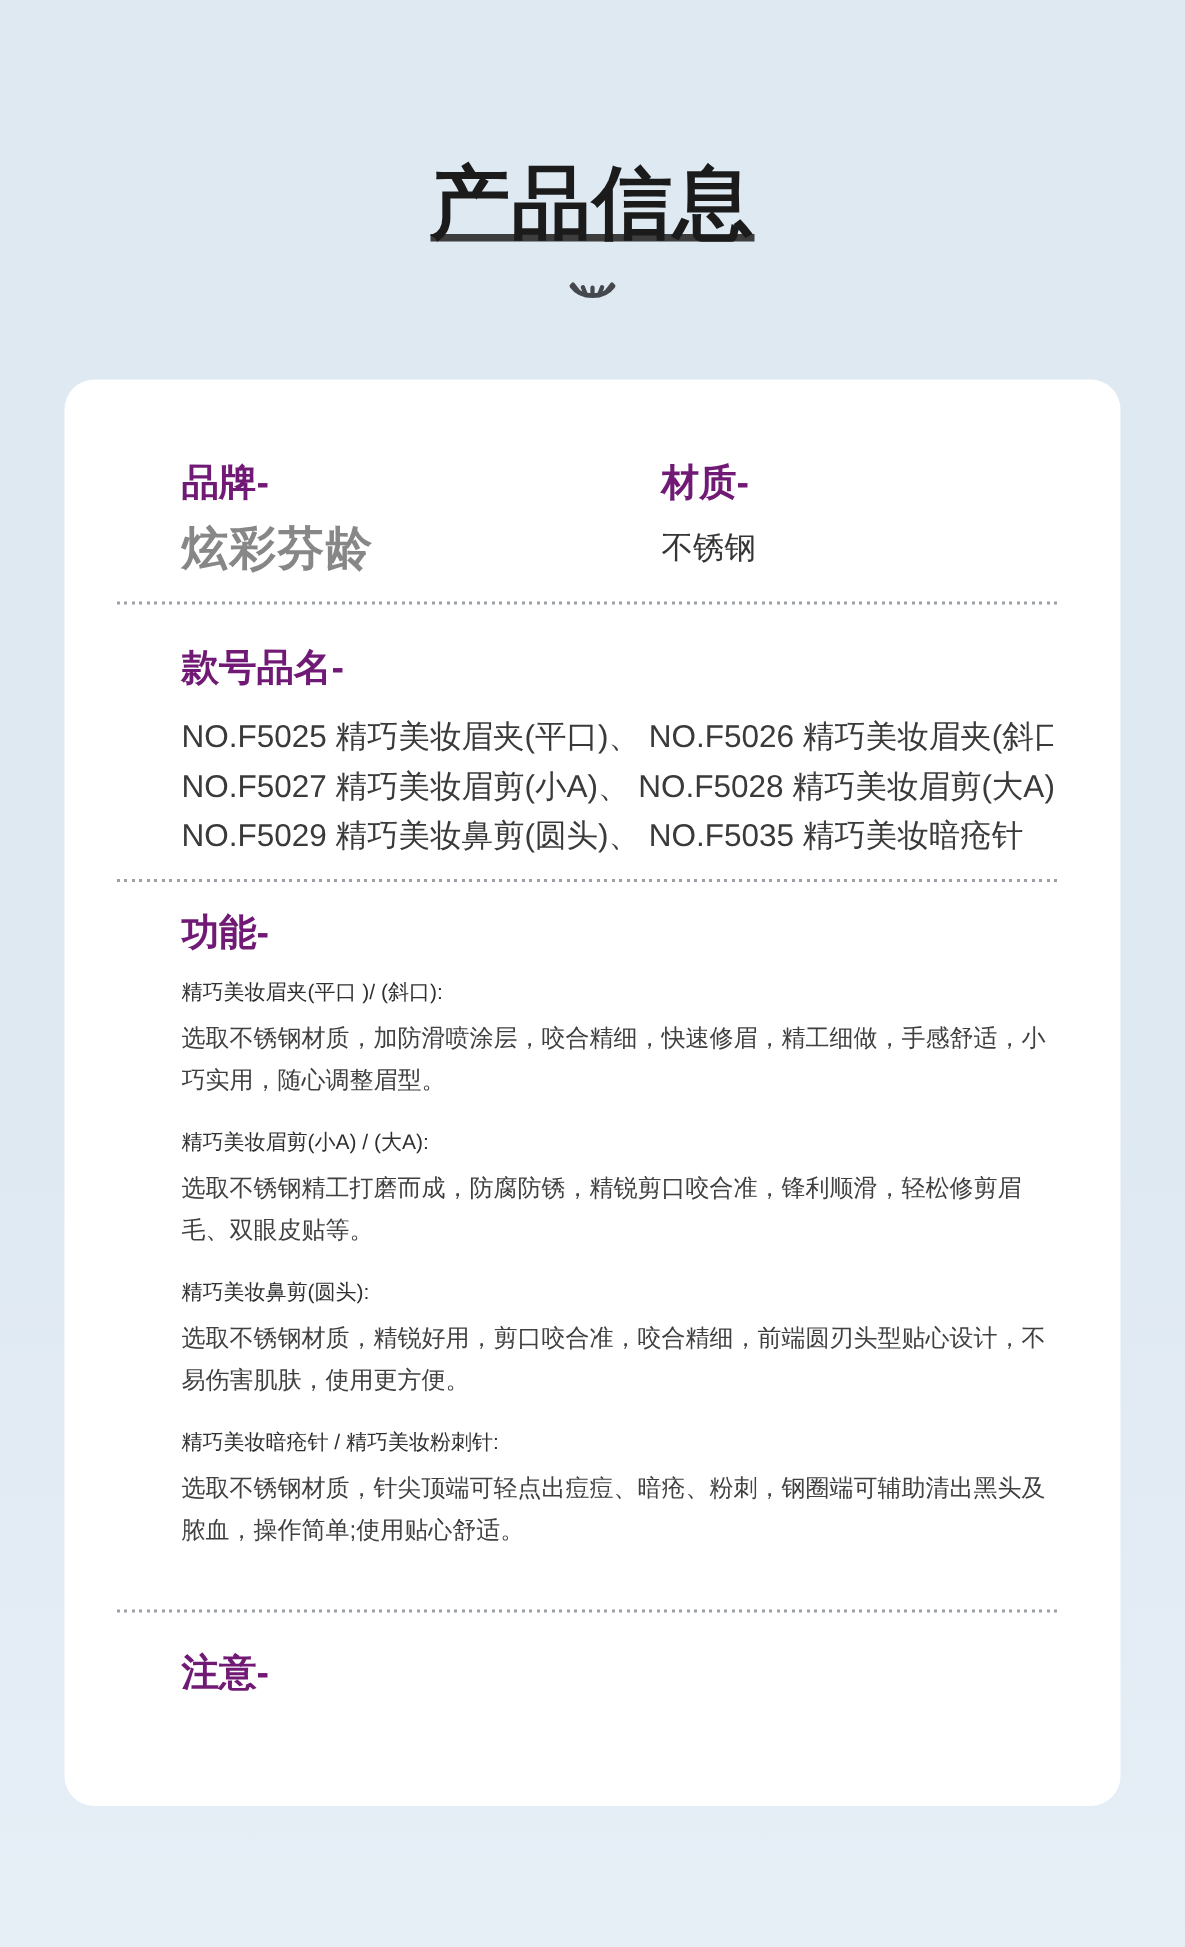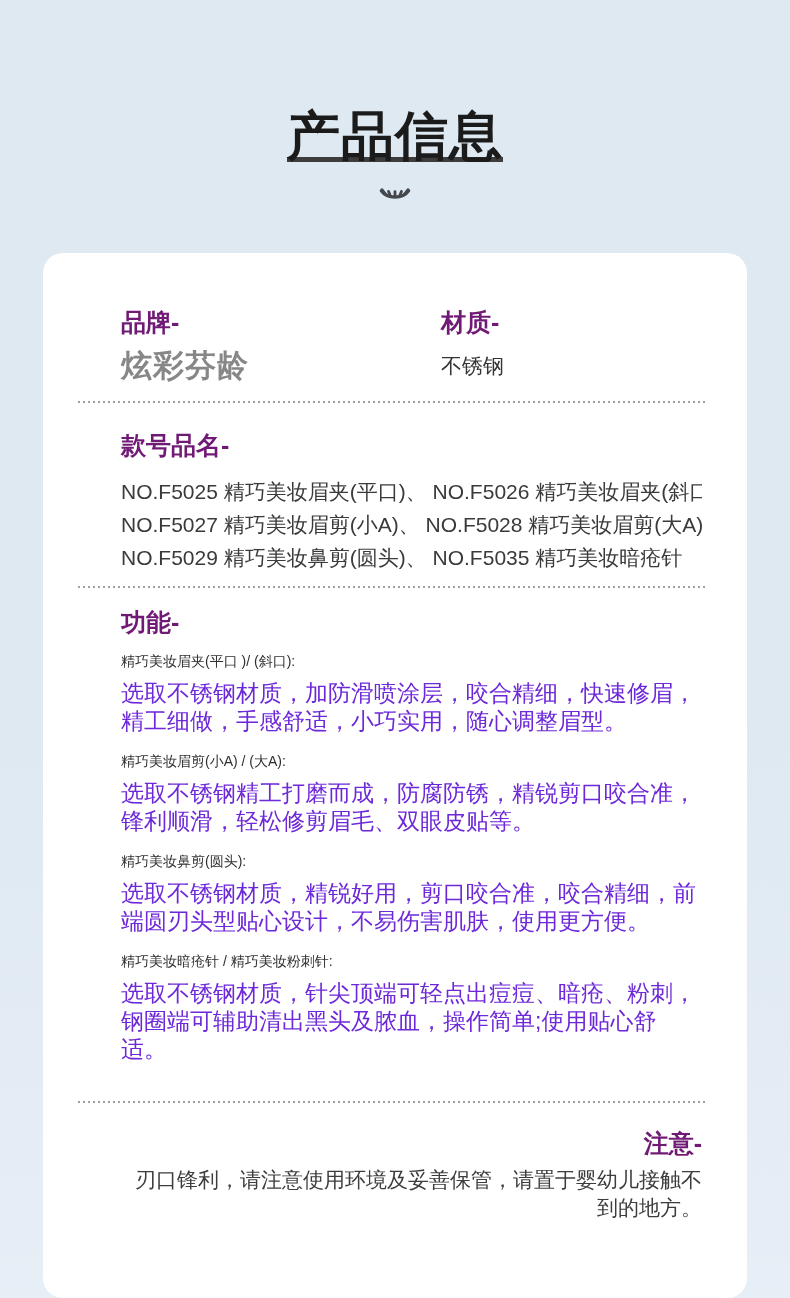--- a/index.html
+++ b/index.html
@@ -86,25 +86,25 @@
   .sec-functions { margin-top: 22px; }
   .fn-item { margin-top: 14px; }
   .fn-title {
     font-size: 14px;
     line-height: 24px;
     font-weight: 400;
     color: #2f2f2f;
   }
   .fn-desc {
     margin-top: 6px;
-    font-size: 23px;
+    font-size: 16px;
     line-height: 28px;
-    color: #6d28d9;
+    color: #404040;
   }
-  .sec-notice { margin-top: 28px; text-align: right; }
+  .sec-notice { margin-top: 28px; }
   .notice-desc {
     margin-top: 10px;
     font-size: 21px;
     line-height: 28px;
     color: #3d3d3d;
   }
 </style>
 </head>
 <body>
 
@@ -171,16 +171,15 @@
     <div class="fn-item">
       <div class="fn-title">精巧美妆暗疮针 / 精巧美妆粉刺针:</div>
       <div class="fn-desc">选取不锈钢材质，针尖顶端可轻点出痘痘、暗疮、粉刺，钢圈端可辅助清出黑头及脓血，操作简单;使用贴心舒适。</div>
     </div>
   </div>
 
   <div class="divider d3"></div>
 
   <div class="sec sec-notice">
     <div class="sec-label">注意-</div>
-    <div class="notice-desc">刃口锋利，请注意使用环境及妥善保管，请置于婴幼儿接触不到的地方。</div>
   </div>
 
 </div>
 
 </body></html>

